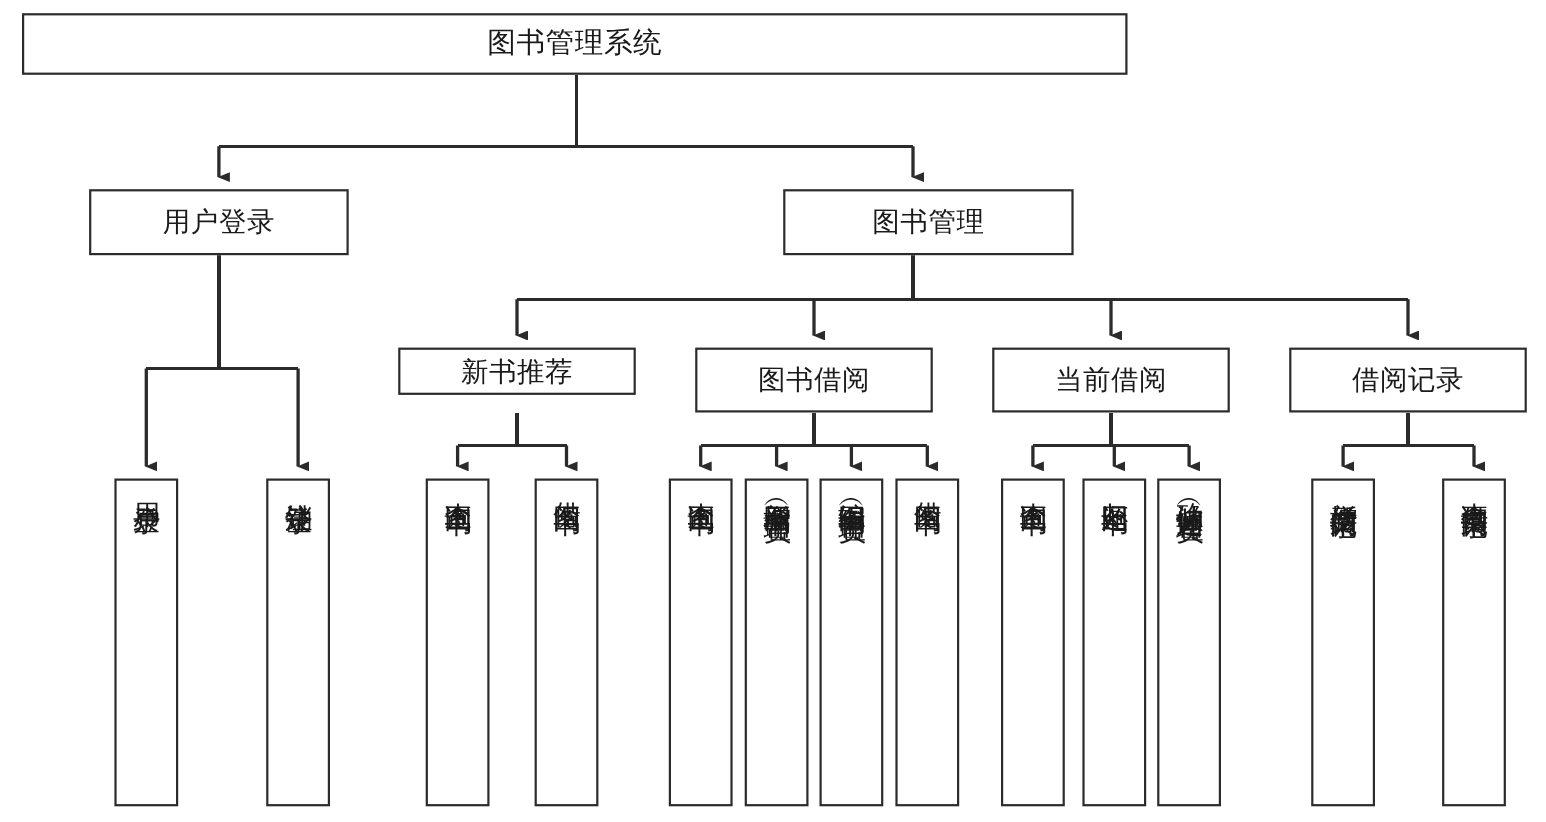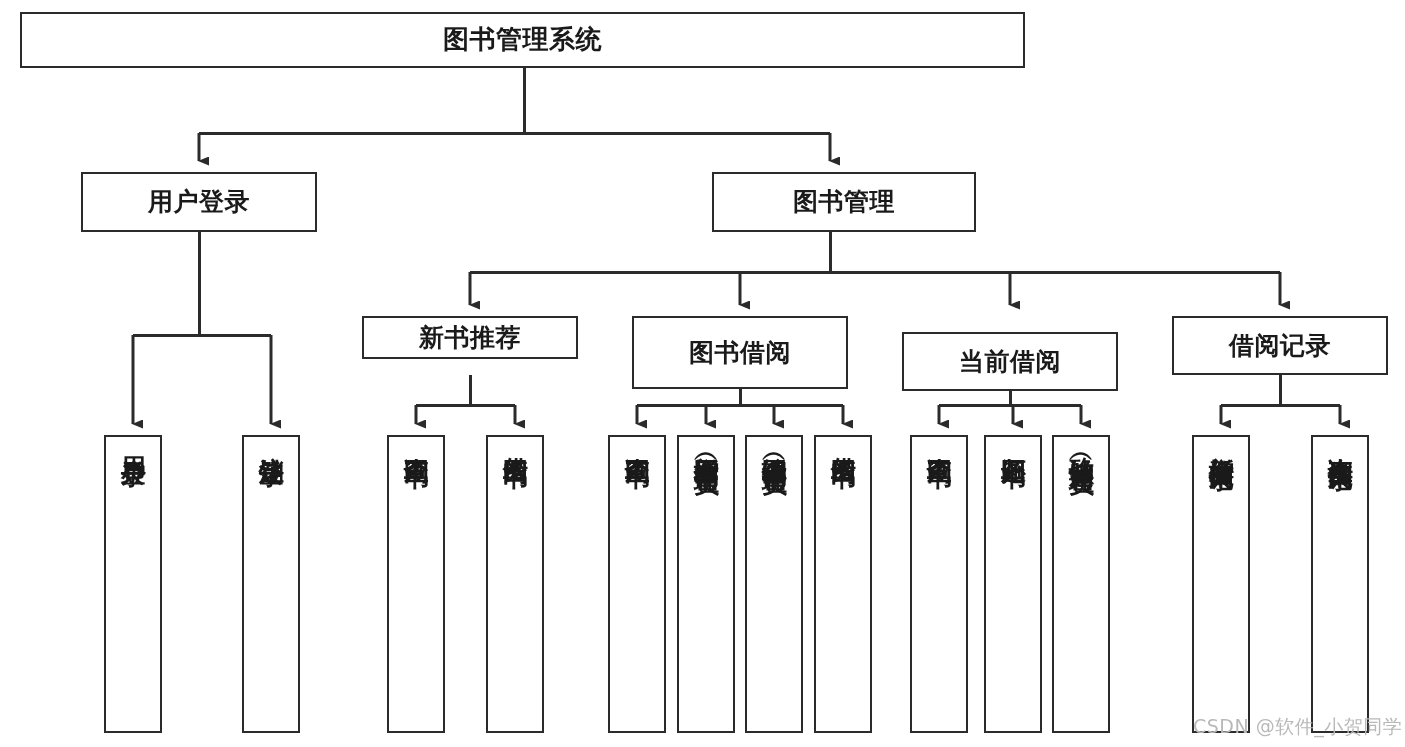--- a/index.html
+++ b/index.html
@@ -33,21 +33,20 @@
     display: flex;
     align-items: center;
     justify-content: center;
     overflow: hidden;
   }
   .node .label {
     color: #1a1a1a;
     text-align: left;
     line-height: 1.04;
     white-space: pre-wrap;
-    font-weight: bold;
   }
   .node.horizontal .label {
     font-size: 25px;
     letter-spacing: 0.5px;
   }
   .node.vertical {
     align-items: flex-start;
     padding-top: 0;
   }
   .node.vertical .label {
@@ -122,24 +121,24 @@
       </div>
       <div class="node horizontal" style="left: 81px; top: 172px; width: 236px; height: 60px;">
         <span class="label">用户登录</span>
       </div>
       <div class="node horizontal" style="left: 712px; top: 172px; width: 264px; height: 60px;">
         <span class="label">图书管理</span>
       </div>
       <div class="node horizontal" style="left: 362px; top: 316px; width: 216px; height: 43px;">
         <span class="label">新书推荐</span>
       </div>
-      <div class="node horizontal" style="left: 632px; top: 316px; width: 216px; height: 73px;">
+      <div class="node horizontal" style="left: 632px; top: 316px; width: 216px; height: 59px;">
         <span class="label">图书借阅</span>
       </div>
-      <div class="node horizontal" style="left: 902px; top: 316px; width: 216px; height: 59px; margin-top: 16px;">
+      <div class="node horizontal" style="left: 902px; top: 316px; width: 216px; height: 59px;">
         <span class="label">当前借阅</span>
       </div>
       <div class="node horizontal" style="left: 1172px; top: 316px; width: 216px; height: 59px;">
         <span class="label">借阅记录</span>
       </div>
       <div class="node vertical" style="left: 104px; top: 435px; width: 58px; height: 298px;">
         <span class="label">用户登录</span>
       </div>
       <div class="node vertical" style="left: 242px; top: 435px; width: 58px; height: 298px;">
         <span class="label">注销登录</span>
@@ -172,15 +171,14 @@
         <span class="label">确认归还（管理员）</span>
       </div>
       <div class="node vertical" style="left: 1192px; top: 435px; width: 58px; height: 298px;">
         <span class="label">新增借阅记录</span>
       </div>
       <div class="node vertical" style="left: 1311px; top: 435px; width: 58px; height: 298px;">
         <span class="label">查询借阅记录</span>
       </div>
     </div>
 
-  <div class="watermark" style="left: 1193px; top: 714px; color: rgb(185, 185, 185);">CSDN @软件_小贺同学</div>
 
 </div>
 
 </body></html>

